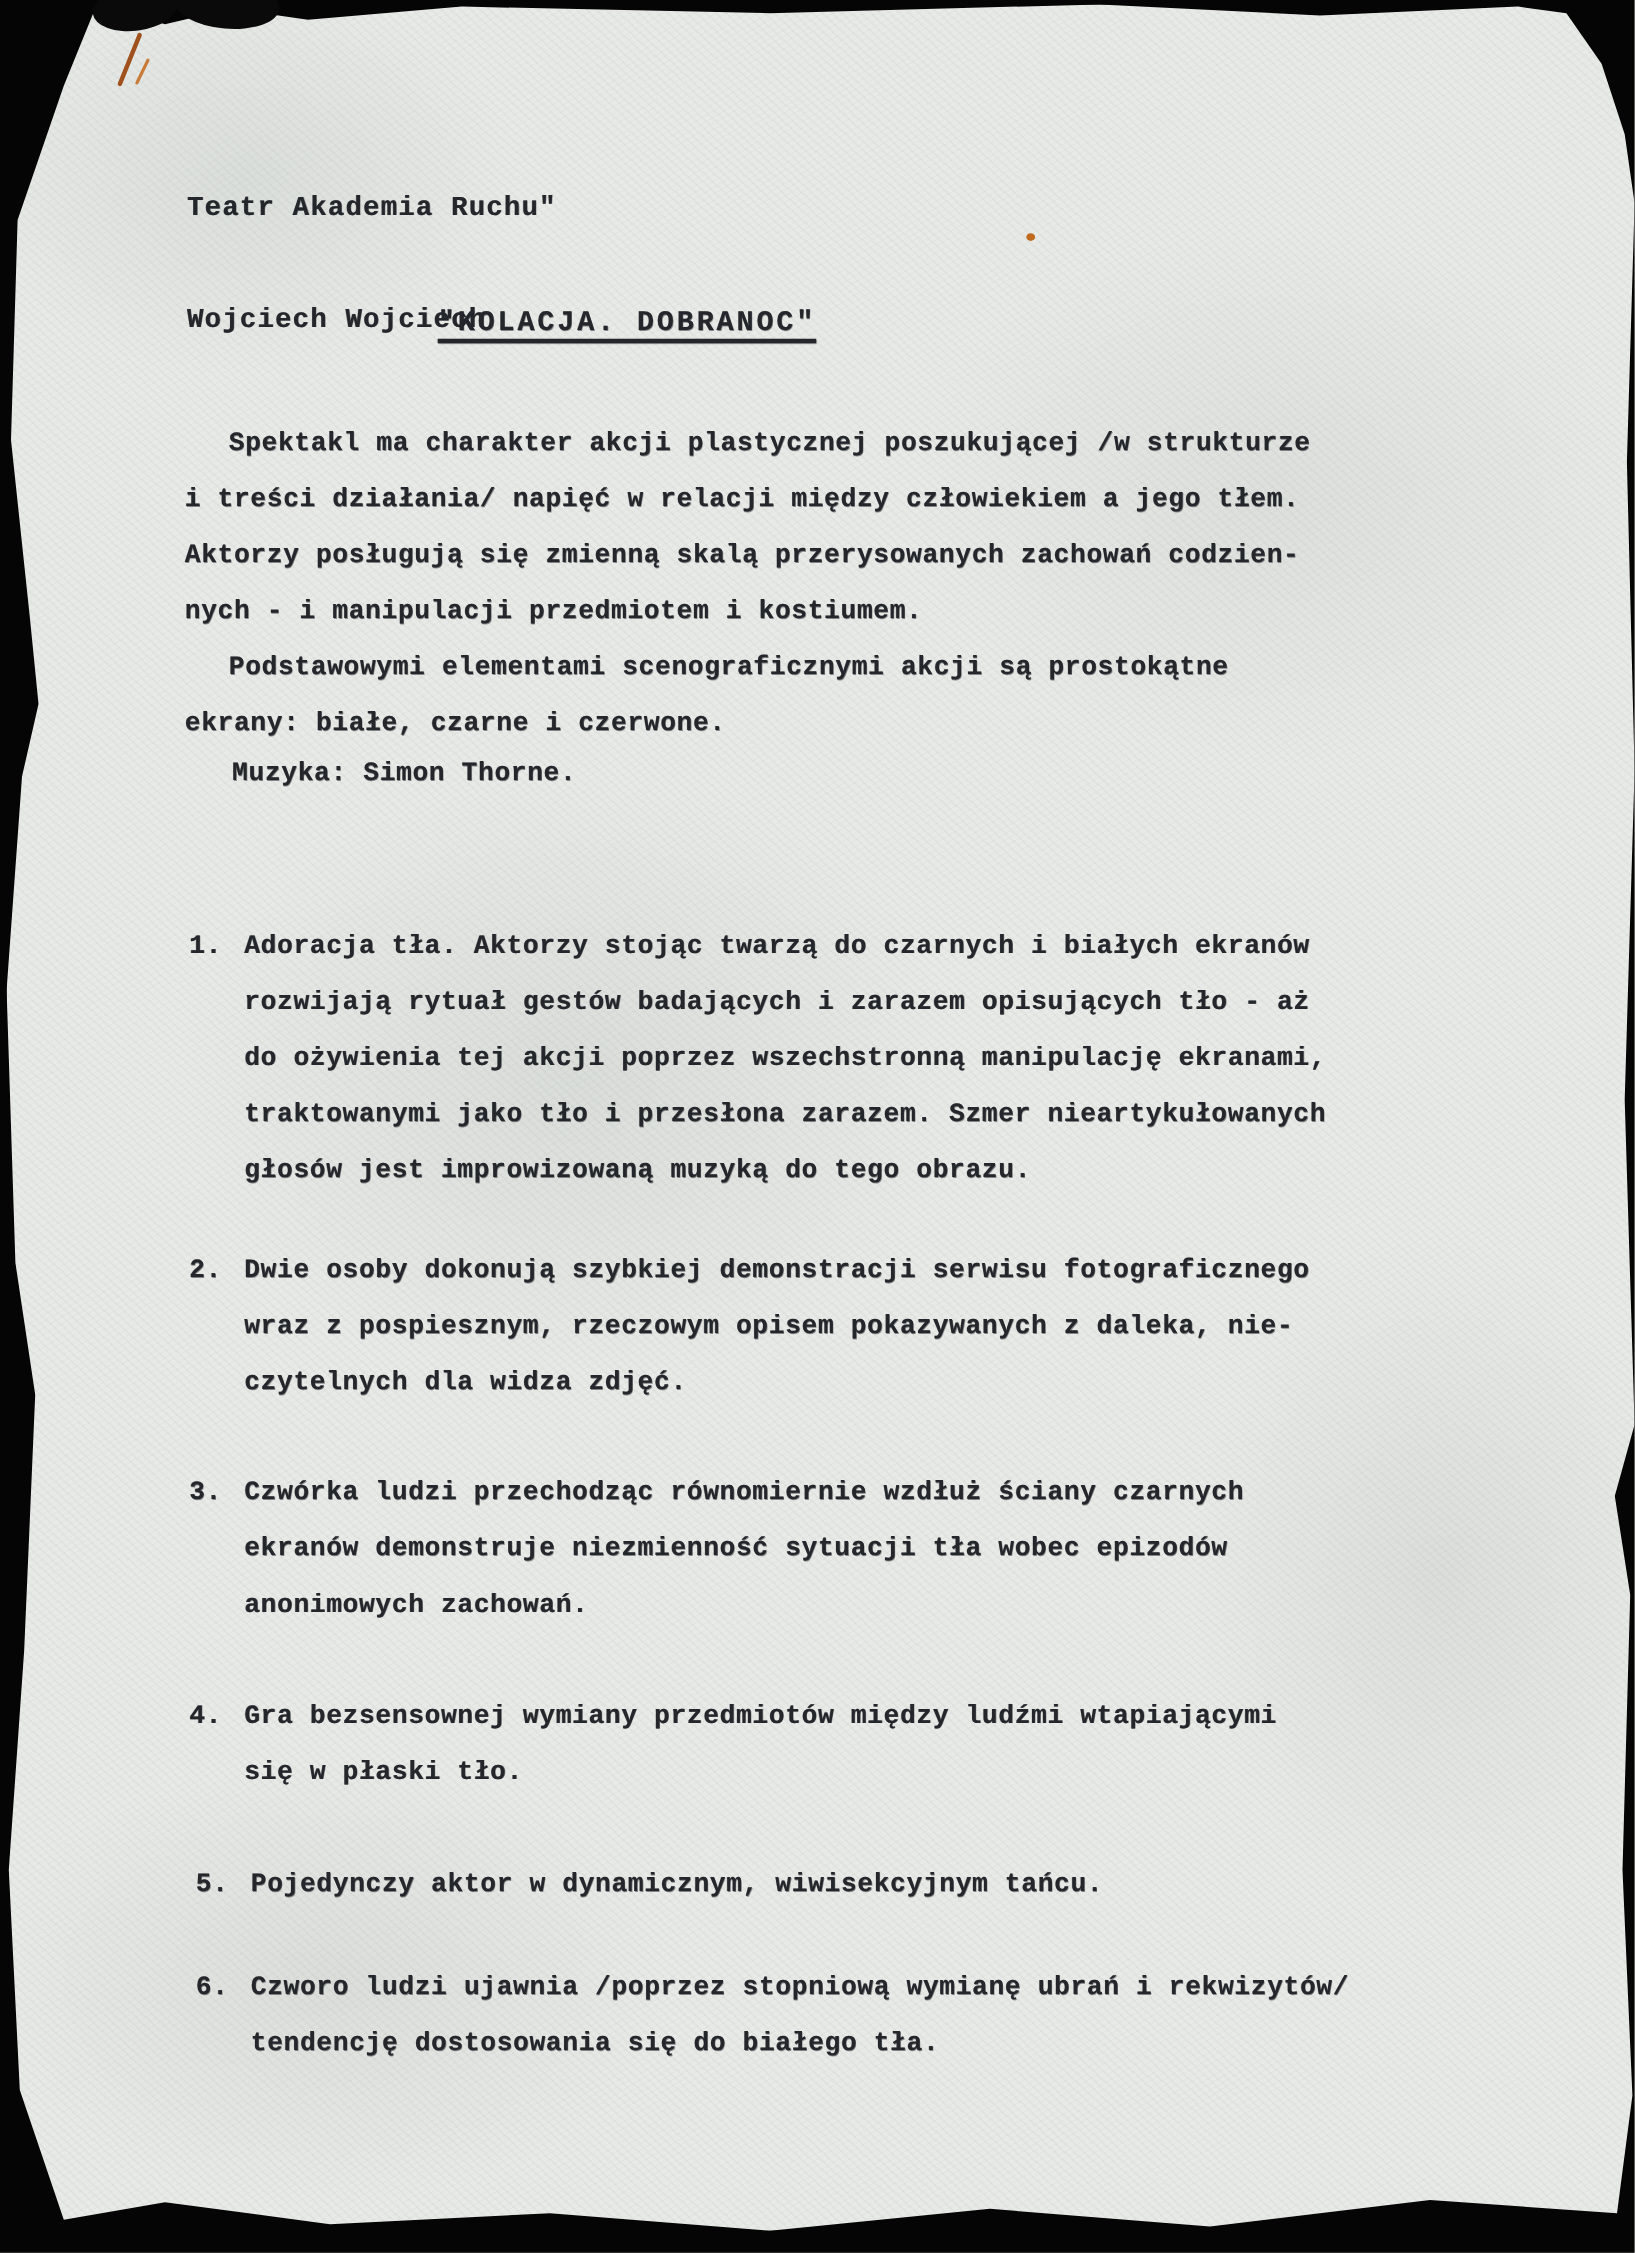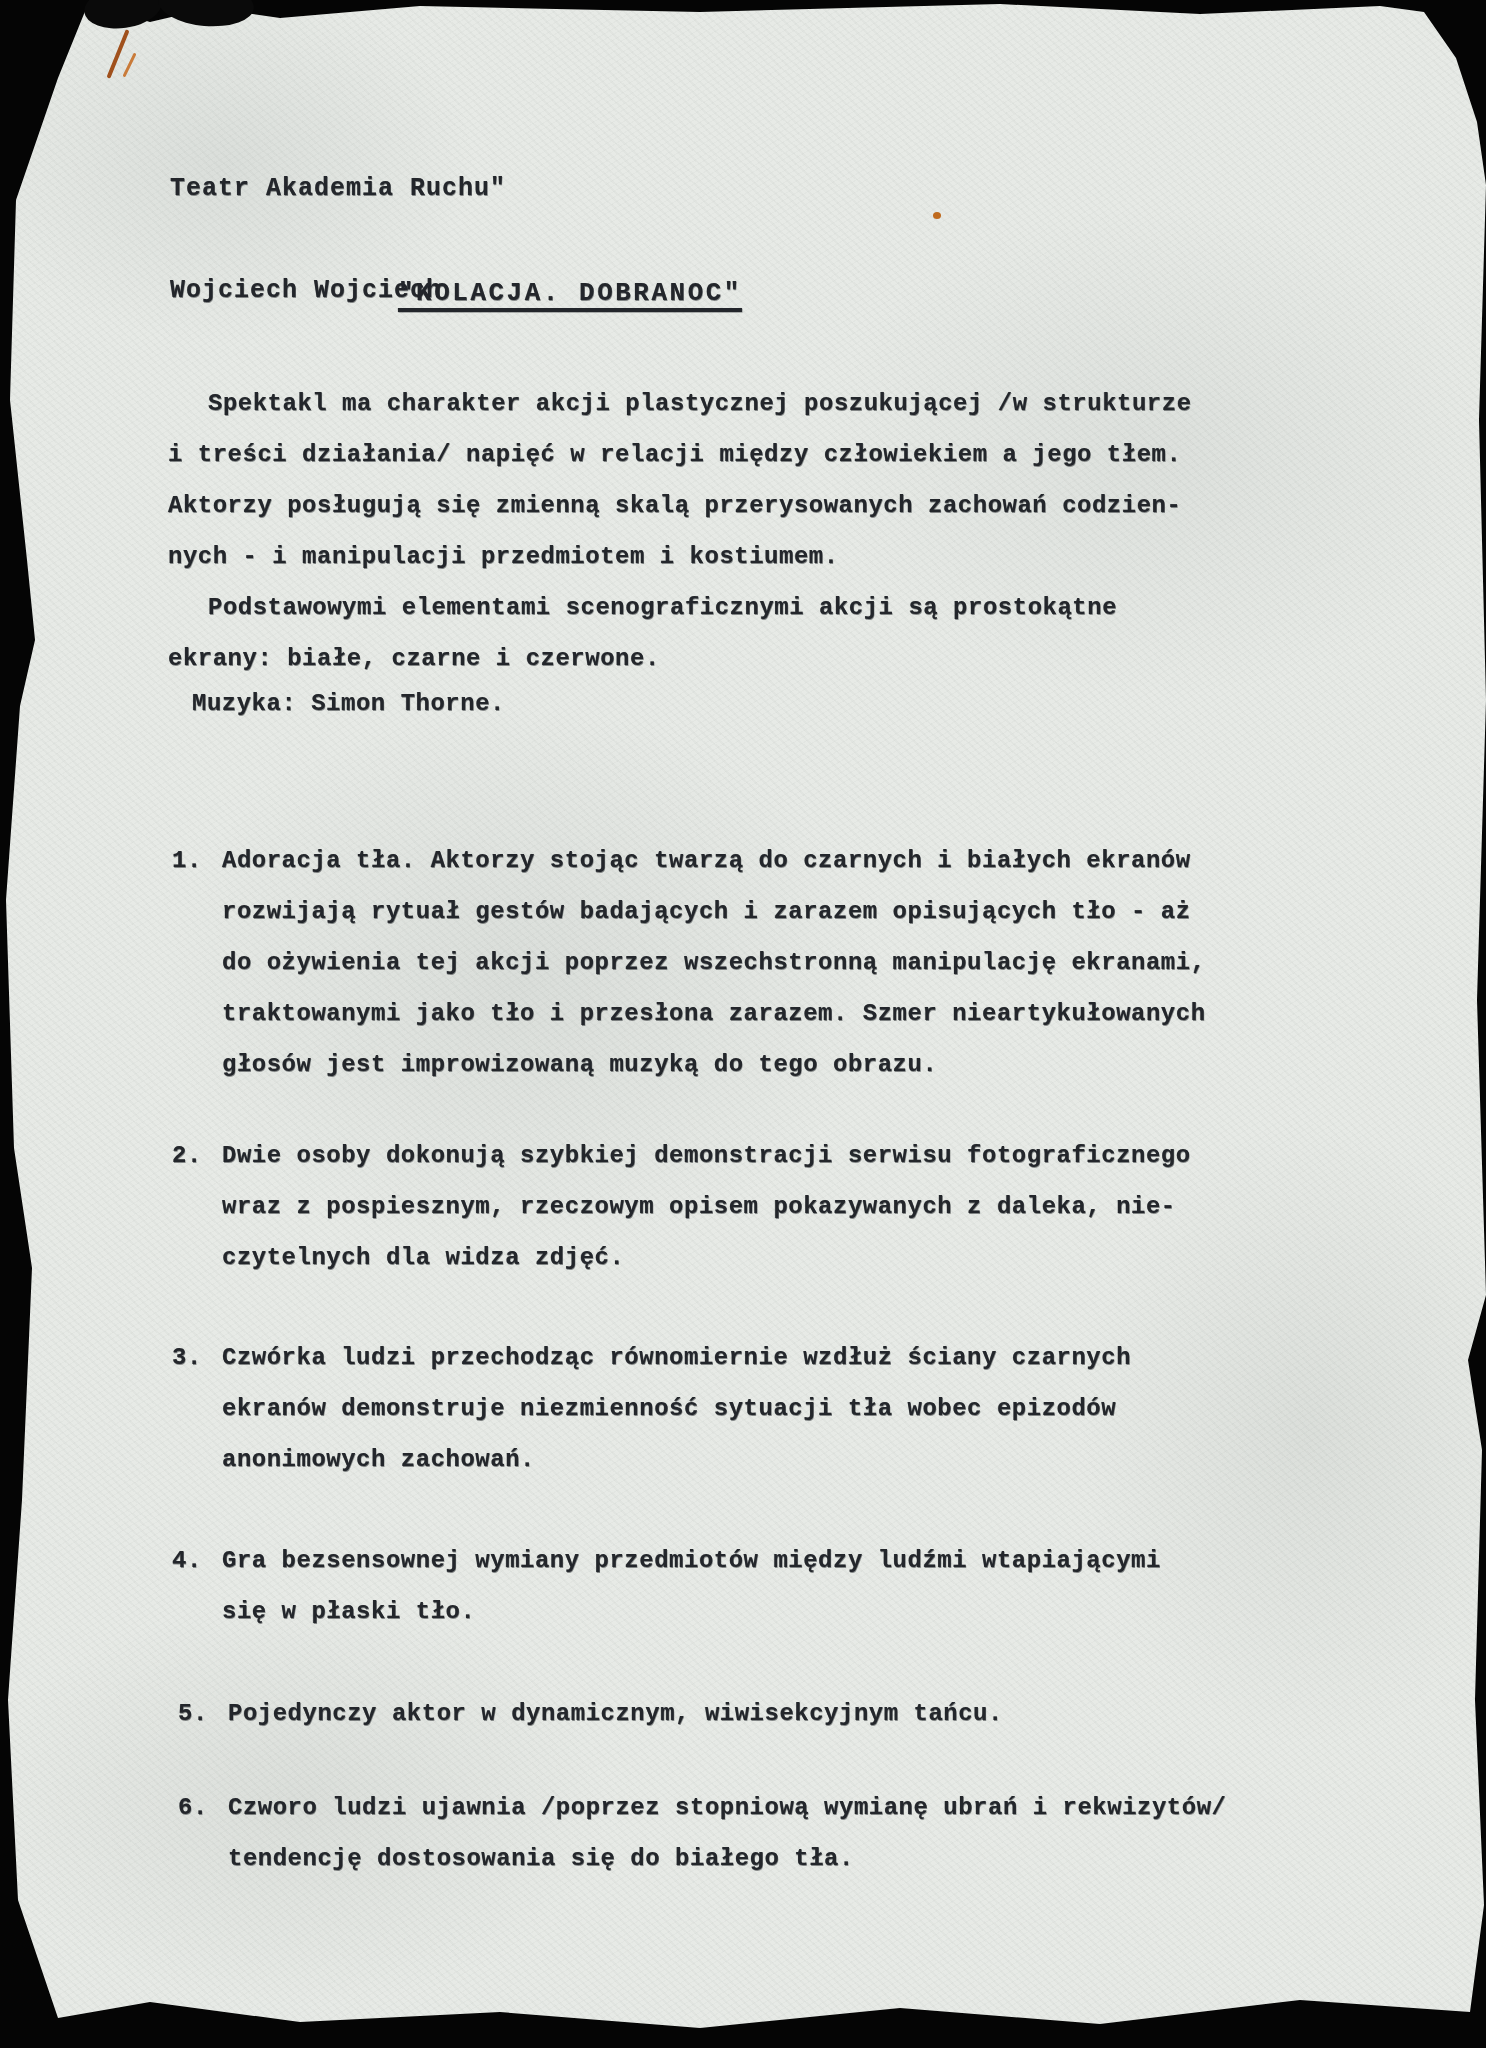--- a/index.html
+++ b/index.html
@@ -39,21 +39,21 @@
   }
   .block{position:absolute;white-space:pre-line;}
   .hdr{left:170px;top:112px;font-size:25px;line-height:51px;letter-spacing:1px;}
   .title{
     left:398px;top:278px;font-size:26px;letter-spacing:2.5px;
     text-decoration:underline;text-decoration-thickness:4px;text-underline-offset:8px;
   }
   .body-text{font-size:24px;line-height:51px;letter-spacing:.5px;}
   .intro1{left:168px;top:378px;width:1290px;text-indent:40px;}
   .intro2{left:168px;top:582px;width:1290px;text-indent:40px;}
-  .music{left:192px;top:678px;}
+  .music{left:211px;top:678px;}
   .scene{position:absolute;display:flex;}
   .scene .num{width:50px;flex:0 0 50px;}
   .scene .txt{white-space:pre-line;width:1270px;}
   .s1{left:172px;top:835px;}
   .s2{left:172px;top:1130px;}
   .s3{left:172px;top:1332px;}
   .s4{left:172px;top:1535px;}
   .s5{left:178px;top:1688px;}
   .s6{left:178px;top:1782px;}
   

